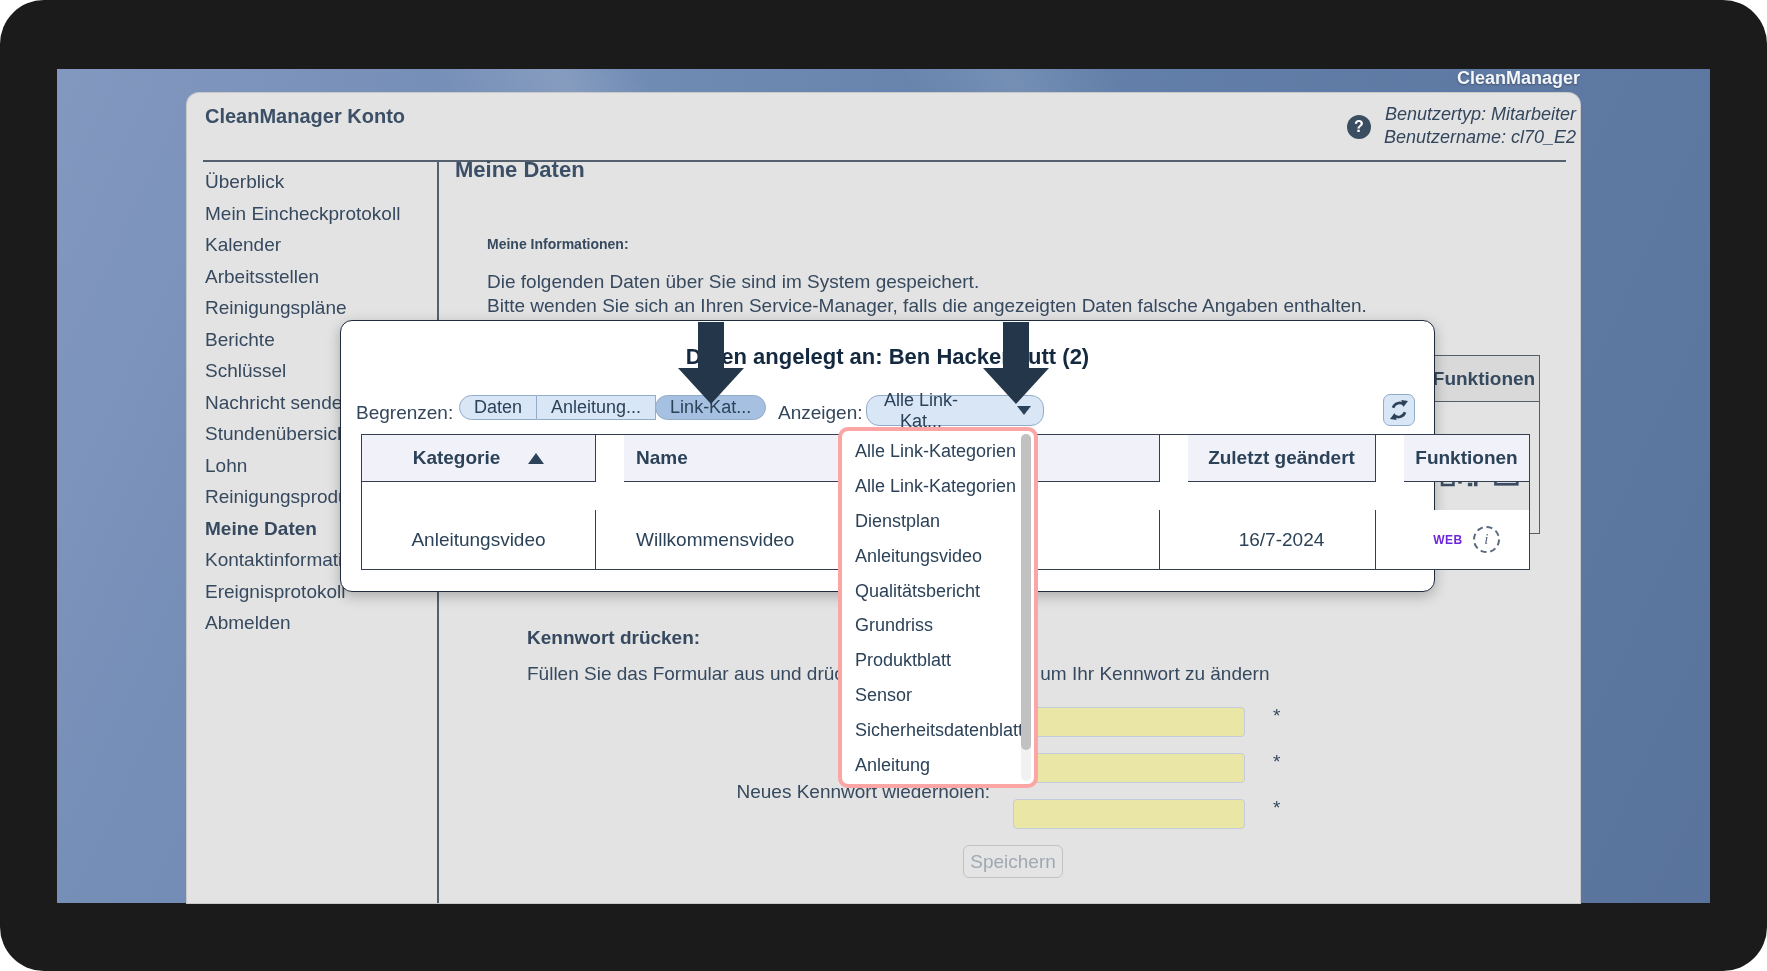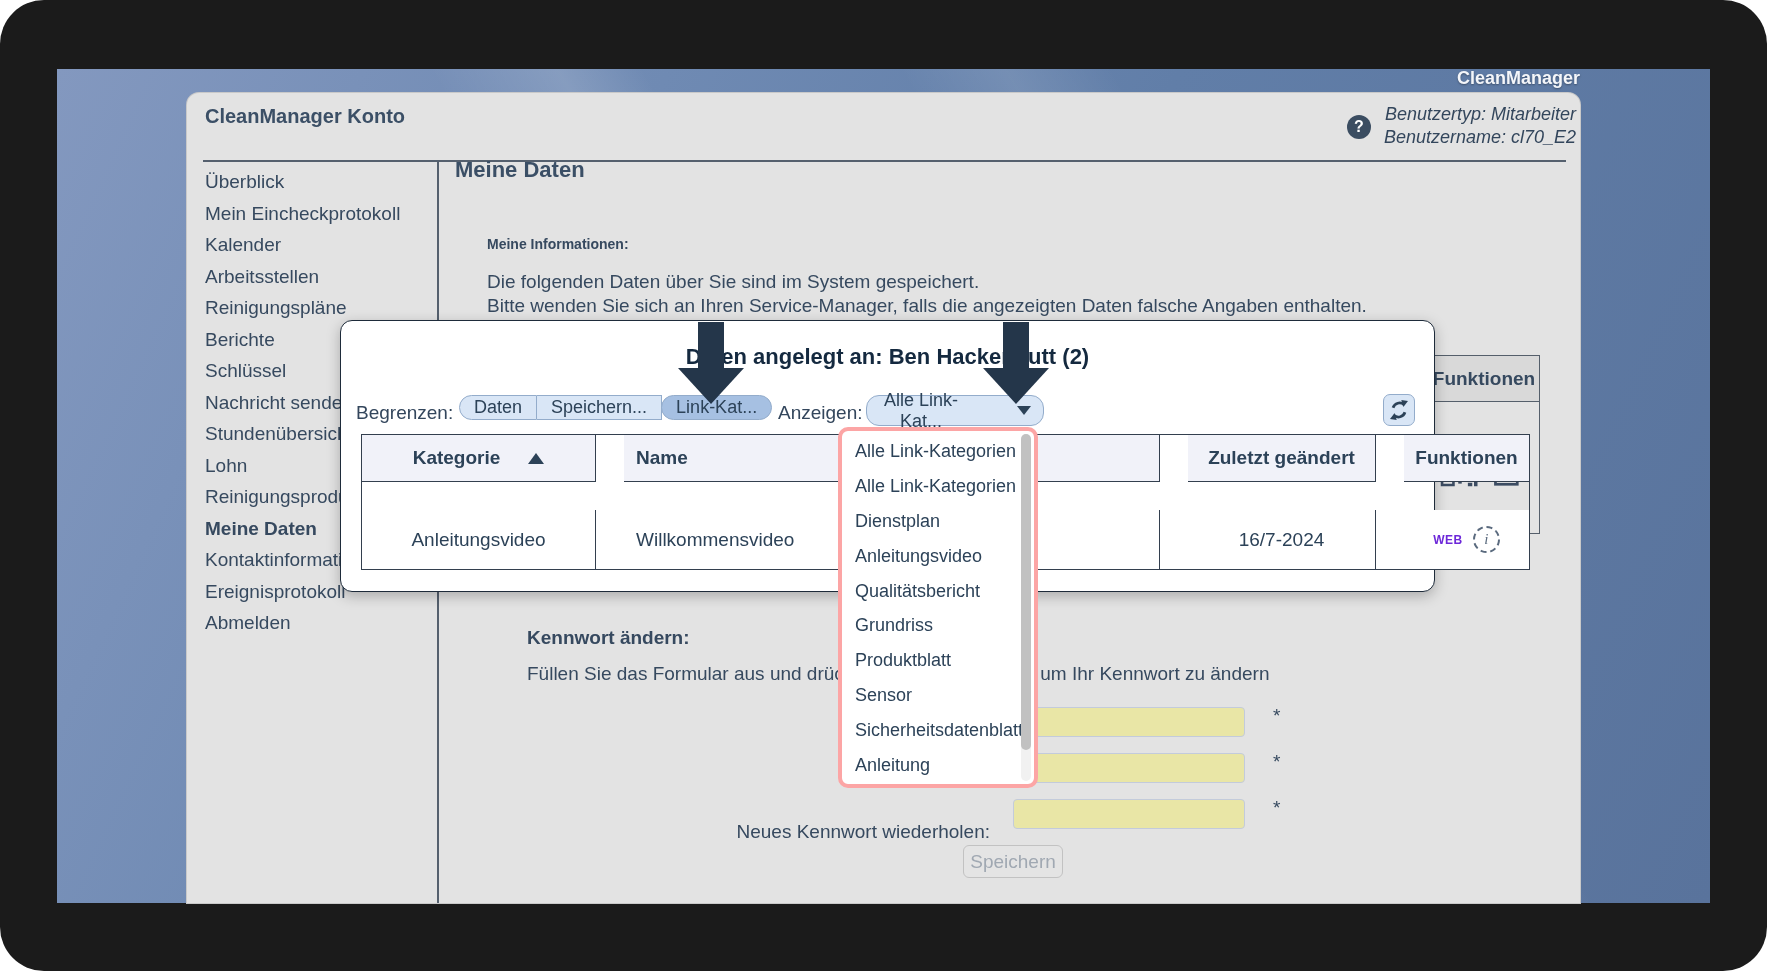--- a/index.html
+++ b/index.html
@@ -176,45 +176,45 @@
           <rect x="15" y="3" width="24" height="30" fill="#e3e3e3"></rect>
           <rect x="6" y="12" width="24" height="30" fill="#e3e3e3"></rect>
           <line x1="11" y1="20" x2="25" y2="20"></line>
           <line x1="11" y1="26" x2="25" y2="26"></line>
           <line x1="11" y1="32" x2="21" y2="32"></line>
           <line x1="20" y1="37" x2="26" y2="37"></line>
         </svg>
       </span>
     </div>
 
-    <div class="pw-heading">Kennwort ändern:</div>
+    <div class="pw-heading">Kennwort drücken:</div>
     <div class="pw-instruction">Füllen Sie das Formular aus und drücken Sie auf Speichern, um Ihr Kennwort zu ändern</div>
 
     <div class="pw-label" style="top:518px;">Altes Kennwort:</div>
     <input class="pw-input" style="top: 614px;" type="password">
     <div class="pw-star" style="top:612px;">*</div>
 
     <div class="pw-label" style="top:664px;">Neues Kennwort:</div>
     <input class="pw-input" style="top: 660px;" type="password">
     <div class="pw-star" style="top:658px;">*</div>
 
-    <div class="pw-label" style="top:728px;">Neues Kennwort wiederholen:</div>
+    <div class="pw-label" style="top:688px;">Neues Kennwort wiederholen:</div>
     <input class="pw-input" style="top: 706px;" type="password">
     <div class="pw-star" style="top:704px;">*</div>
 
     <button class="save-btn">Speichern</button>
   </div>
 
   <div class="modal">
     <div class="modal-title">Daten angelegt an: Ben Hackenbutt (2)</div>
 
     <div class="filter-label" style="left:15px;">Begrenzen:</div>
     <div class="btn-group">
       <button class="seg-btn">Daten</button>
-      <button class="seg-btn">Speichern...</button>
+      <button class="seg-btn">Anleitung...</button>
       <button class="seg-btn selected">Link-Kat...</button>
     </div>
     <div class="filter-label" style="left:437px;">Anzeigen:</div>
     <div class="select-box">
       <span class="select-value">Alle Link-Kat...</span>
       <span class="caret-down"></span>
     </div>
     <div class="refresh-btn">
       <span>
         <svg width="22" height="22" viewBox="0 0 24 24">

